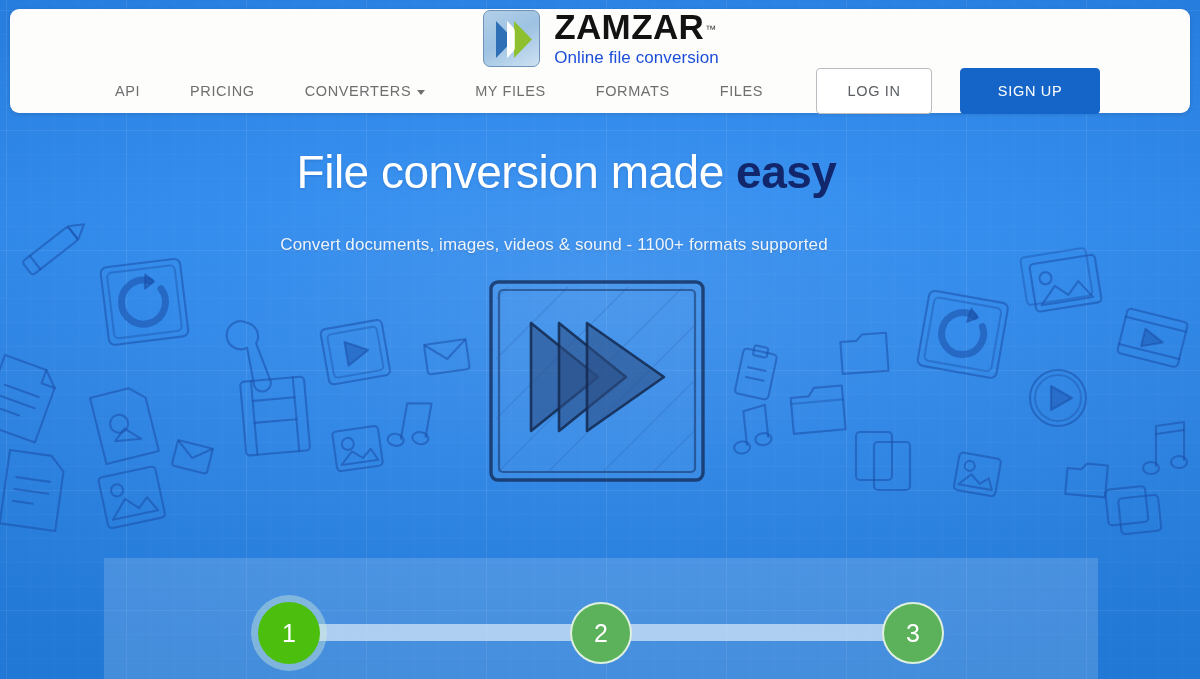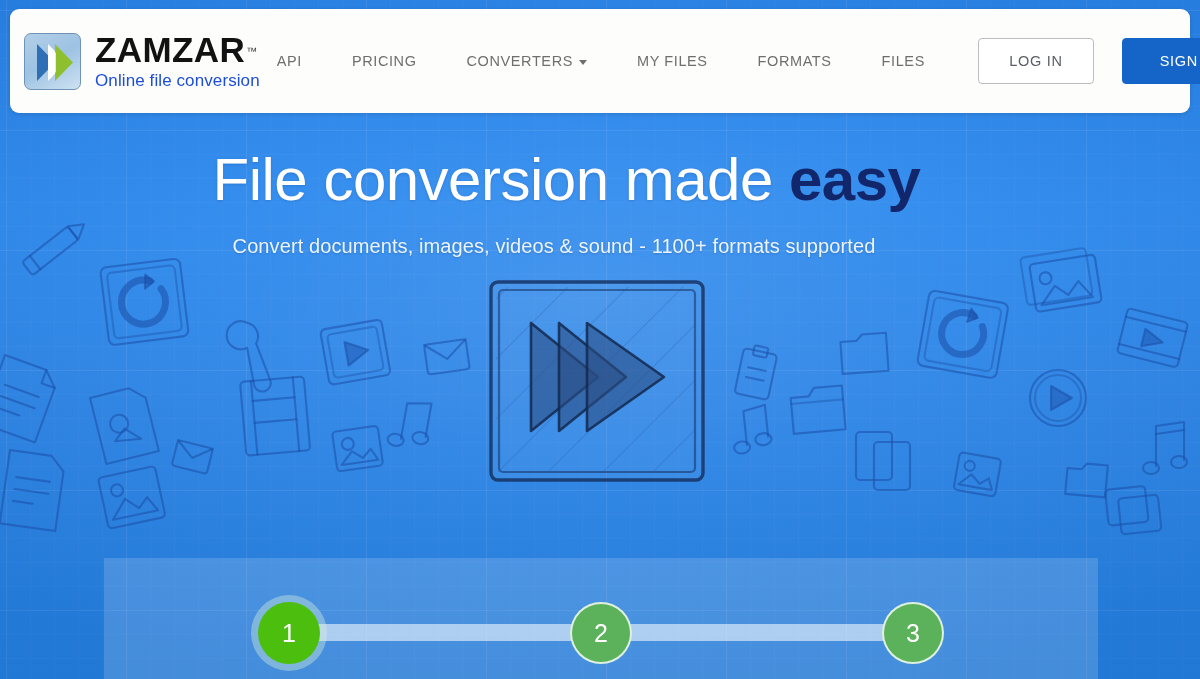--- a/index.html
+++ b/index.html
@@ -63,20 +63,21 @@
   }
   .header-card {
     width: 100%;
     height: 100%;
     background: #fdfdfc;
     border-radius: 9px;
     box-shadow: 0 1px 4px rgba(0,0,0,0.14);
     display: flex;
     align-items: center;
     padding: 0 12px 0 14px;
+    flex-direction: column;
   }
 
   .brand {
     display: flex;
     align-items: center;
     gap: 14px;
     flex: 0 0 auto;
   }
   .logo-mark {
     width: 57px;
@@ -166,40 +167,40 @@
     margin-left: 12px;
   }
 
   
   .hero-title {
     position: absolute;
     top: 148px;
     left: 0;
     width: 1133px;
     text-align: center;
-    font-size: 60px;
+    font-size: 46px;
     font-weight: normal;
     color: #ffffff;
     letter-spacing: -0.5px;
     text-shadow: 0 1px 3px rgba(0,40,100,0.18);
     z-index: 20;
     line-height: 1.05;
   }
   .hero-title .accent {
     font-weight: bold;
     color: #12276b;
     text-shadow: none;
   }
   .hero-sub {
     position: absolute;
     top: 235px;
     left: 0;
     width: 1108px;
     text-align: center;
-    font-size: 20px;
+    font-size: 17px;
     color: #eef4fb;
     letter-spacing: 0.1px;
     z-index: 20;
     text-shadow: 0 1px 2px rgba(0,40,100,0.22);
   }
 
   
   .doodles {
     position: absolute;
     inset: 0;

